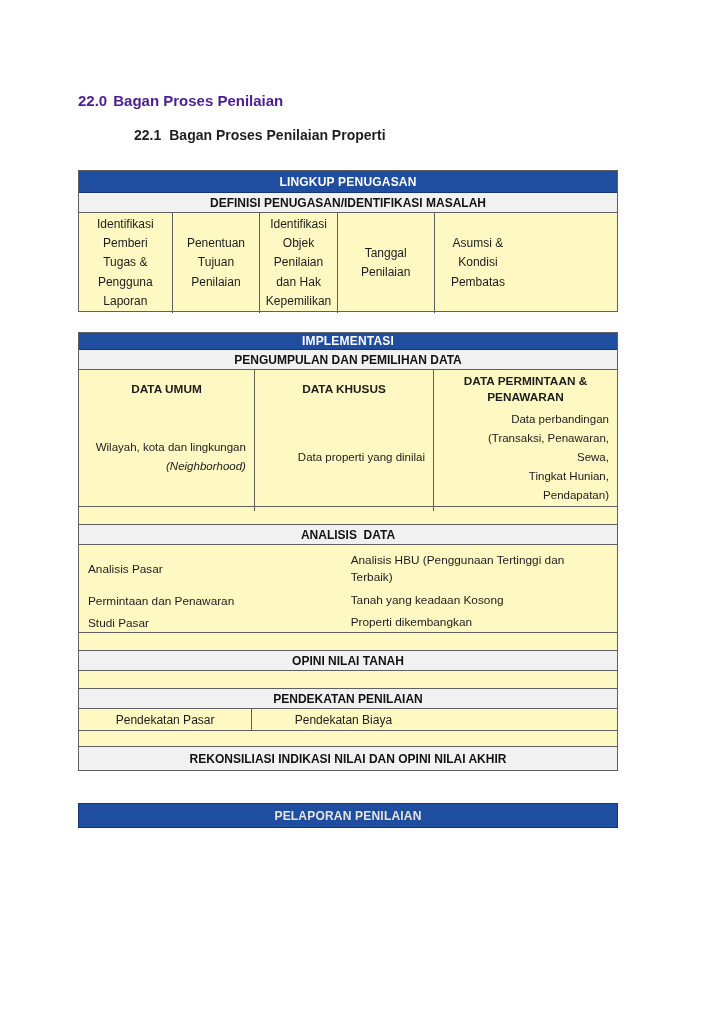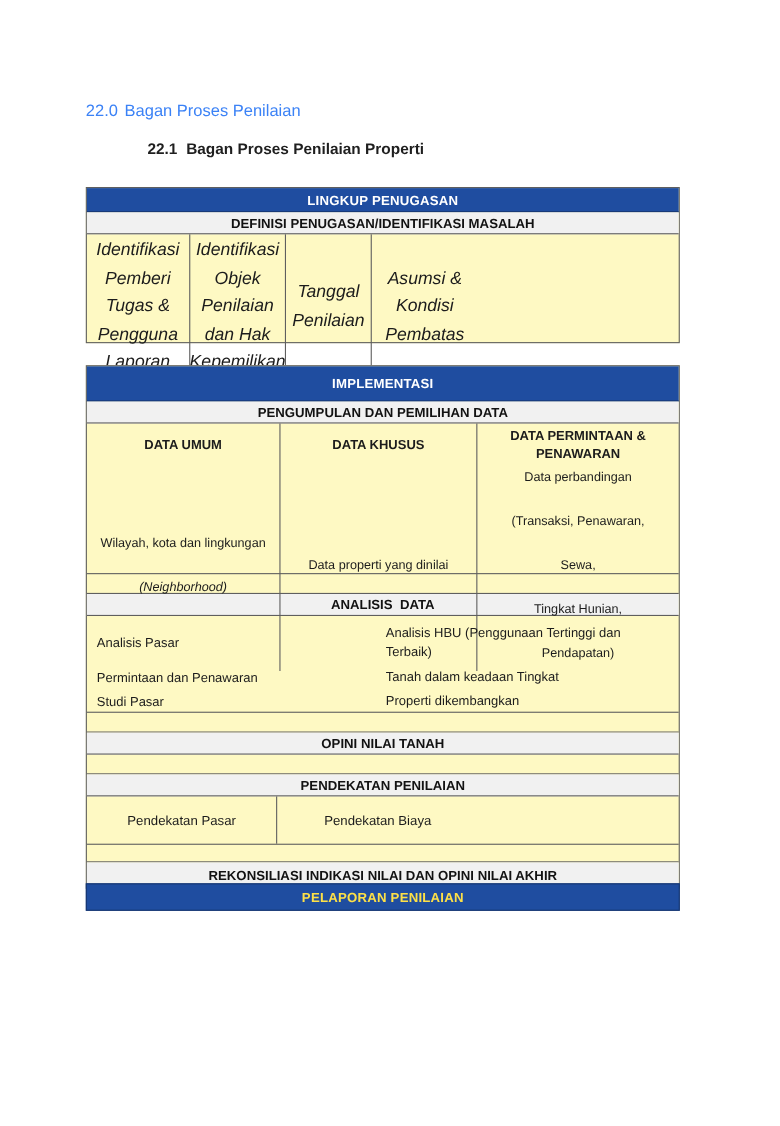--- a/index.html
+++ b/index.html
@@ -2,21 +2,21 @@
 <html><head>
 <meta charset="utf-8">
 <style>
   html,body { margin:0; padding:0; background:#ffffff; }
   .page {
     position:relative; width:709px; height:1024px; background:#ffffff;
     font-family:"Liberation Sans", sans-serif; color:#1c1c1c; overflow:hidden;
   }
 
   
-  .h1 { position:absolute; left:78px; top:92px; font-size:15px; font-weight:normal; color:#3b82f6; }
+  .h1 { position:absolute; left:78px; top:92px; font-size:15px; font-weight:bold; color:#4c1d95; }
   .h1 .num { margin-right:6px; }
   .h2 { position:absolute; left:118px; top:127px; font-size:14px; font-weight:bold; color:#1f1f1f;margin-left:16px; }
   .h2 .num { margin-right:8px; }
 
   
   .tbl { position:absolute; left:78px; width:540px; box-sizing:border-box;
          border:1px solid #5f5f5f; background:#fef9c3; }
   .tbl1 { top:170px; }
   .tbl2 { top:332px; }
 
@@ -24,79 +24,80 @@
   .row:last-child { border-bottom:none; }
 
   .bar-blue { background:#1f4da0; color:#ffffff; font-weight:bold; font-size:12px;
               display:flex; align-items:center; justify-content:center; height:22px;
               letter-spacing:.2px; border-bottom-color:#17366f; }
   .bar-gray { background:#f1f1f1; color:#121212; font-weight:bold; font-size:12px;
               display:flex; align-items:center; justify-content:center; height:20px; }
 
   
   .cells6 { display:grid; grid-template-columns:17.4% 16.3% 14.4% 18% 16.1% 17.8%;
-            height:98px; font-size:16px;font-style:italic; }
+            height:98px; font-size:12px; }
   .cells6 > div { border-right:1px solid #5f5f5f; display:flex; align-items:center;
                   justify-content:center; text-align:center; padding:2px 6px;
                   box-sizing:border-box; line-height:1.6; }
   .cells6 > div:last-child { border-right:none; }
 
   
   .datacols { display:grid; grid-template-columns:32.7% 33.3% 34%; height:137px; font-size:11.5px; }
   .datacols > .col { border-right:1px solid #5f5f5f; display:flex; flex-direction:column;
                      box-sizing:border-box; }
   .datacols > .col:last-child { border-right:none; }
   .col-header { min-height:40px; display:flex; align-items:center; justify-content:center;
                 text-align:center; font-weight:bold; font-size:11.8px; padding:0 10px; line-height:1.35; }
-  .col-body { flex:1; display:flex; flex-direction:column; align-items:center;
-              justify-content:center; text-align:center; line-height:1.65; padding:0 8px 6px;gap:21px; }
+  .col-body { flex:1; display:flex; flex-direction:column; align-items:flex-end;
+              justify-content:center; text-align:center; line-height:1.65; padding:0 8px 6px; }
   .italic { font-style:italic; }
 
   
   .sp18 { height:18px; } .sp16 { height:16px; }
 
   
   .analysis { height:88px; font-size:11.8px; padding:4px 0 2px; box-sizing:border-box; }
   .a-row { display:grid; grid-template-columns:50.5% 49.5%; }
   .a-r1 { height:40px; } .a-r2 { height:24px; } .a-r3 { height:20px; }
   .a-row .l { padding-left:9px; display:flex; align-items:center; }
   .a-row .r { display:flex; align-items:center; line-height:1.45; padding-right:12px; }
 
   
-  .cells3 { display:grid; grid-template-columns:32.2% 33.9% 33.9%; height:44px; font-size:12px; }
+  .cells3 { display:grid; grid-template-columns:32.2% 33.9% 33.9%; height:22px; font-size:12px; }
   .cells3 > div { border-right:1px solid #5f5f5f; display:flex; align-items:center;
                   justify-content:center; text-align:center; box-sizing:border-box; }
   .cells3 > div:last-child { border-right:none; }
 
   .bar-rek { height:23px; }
-  .bar-impl { height:32px; }
+  .bar-impl { height:17px; }
 
   
   .report-bar { position:absolute; left:78px; top:803px; width:540px; height:25px;
                 box-sizing:border-box; border:1px solid #17366f; background:#1f4da0;
-                color:#fde047; font-weight:bold; font-size:12px; display:flex;
+                color:#e5e5e5; font-weight:bold; font-size:12px; display:flex;
                 align-items:center; justify-content:center; letter-spacing:.2px; }
 </style>
 </head>
 <body>
 
 <div class="page">
 
   <div class="h1">
     <span class="num">22.0</span><span>Bagan Proses Penilaian</span>
   </div>
   <div class="h2">
     <span class="num">22.1</span><span>Bagan Proses Penilaian Properti</span>
   </div>
 
   <div class="tbl tbl1">
     <div class="row bar-blue">LINGKUP PENUGASAN</div>
     <div class="row bar-gray">DEFINISI PENUGASAN/IDENTIFIKASI MASALAH</div>
     <div class="row cells6">
       <div>Identifikasi Pemberi Tugas &amp; Pengguna Laporan</div>
+      <div>Penentuan Tujuan Penilaian</div>
       <div>Identifikasi Objek Penilaian dan Hak Kepemilikan</div>
       <div>Tanggal Penilaian</div>
       <div>Asumsi &amp; Kondisi Pembatas</div>
     </div>
   </div>
 
   <div class="tbl tbl2">
     <div class="row bar-blue bar-impl">IMPLEMENTASI</div>
     <div class="row bar-gray">PENGUMPULAN DAN PEMILIHAN DATA</div>
 
@@ -127,21 +128,21 @@
     <div class="row sp18"></div>
     <div class="row bar-gray">ANALISIS&nbsp; DATA</div>
 
     <div class="row analysis">
       <div class="a-row a-r1">
         <div class="l">Analisis Pasar</div>
         <div class="r">Analisis HBU (Penggunaan Tertinggi dan Terbaik)</div>
       </div>
       <div class="a-row a-r2">
         <div class="l">Permintaan dan Penawaran</div>
-        <div class="r">Tanah dalam keadaan Tingkat</div>
+        <div class="r">Tanah yang keadaan Kosong</div>
       </div>
       <div class="a-row a-r3">
         <div class="l">Studi Pasar</div>
         <div class="r">Properti dikembangkan</div>
       </div>
     </div>
 
     <div class="row sp18"></div>
     <div class="row bar-gray">OPINI NILAI TANAH</div>
     <div class="row sp18"></div>

